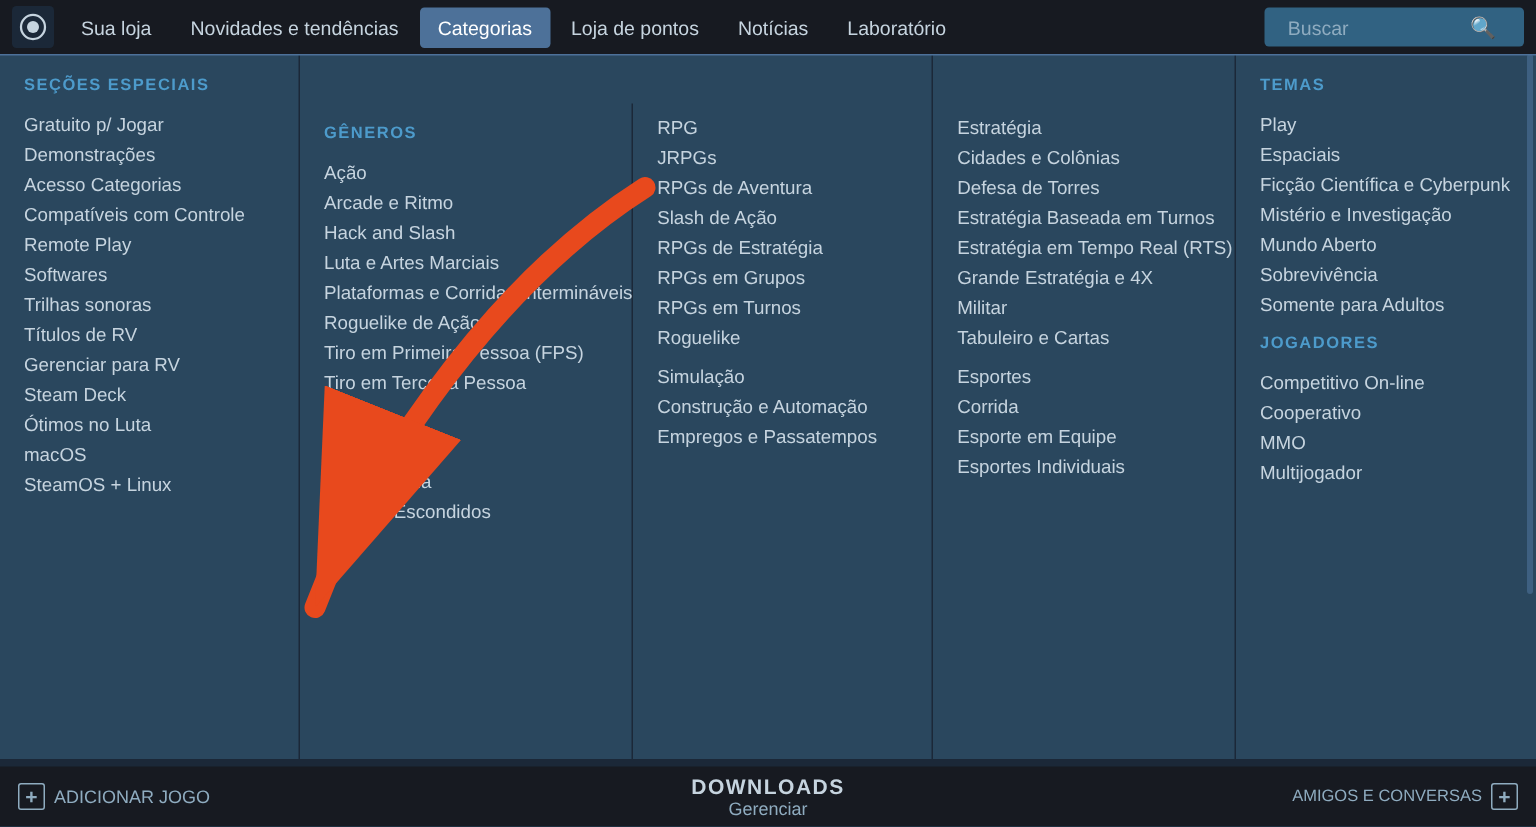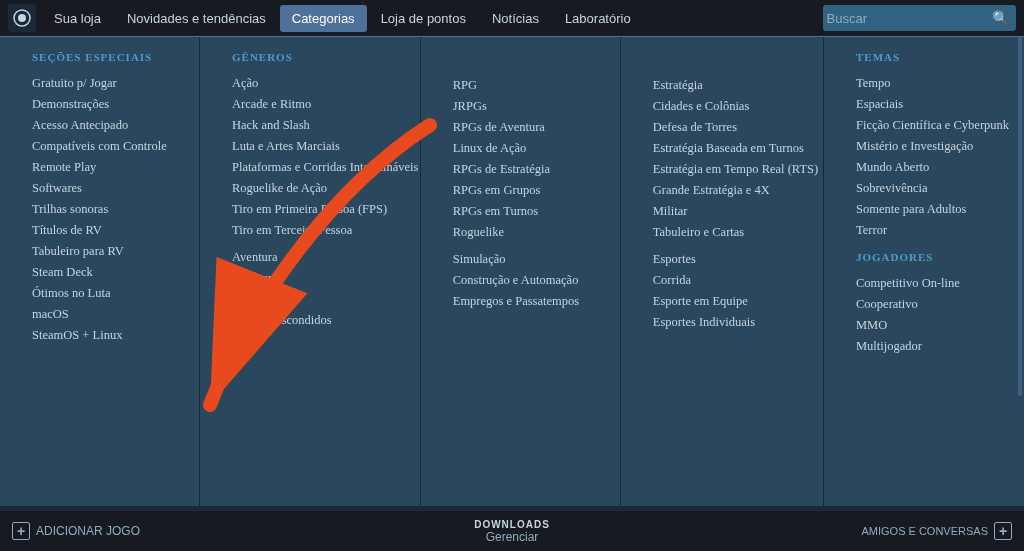--- a/index.html
+++ b/index.html
@@ -48,23 +48,22 @@
     .nav-item.active {
       background: #4d7199;
       color: #fff;
     }
     .nav-search {
       margin-left: auto;
       display: flex;
       align-items: center;
       background: #316282;
       border-radius: 3px;
-      padding: 2px 4px;
+      padding: 2px 16px;
       height: 26px;
-      gap: 44px;
     }
     .nav-search input {
       background: transparent;
       border: none;
       outline: none;
       color: #c6d4df;
       font-size: 13px;
       width: 120px;
     }
     .nav-search input::placeholder { color: #8facc0; }
@@ -80,27 +79,26 @@
     
     .mega-menu {
       background: #2a475e;
       border-top: 1px solid #4d7199;
       display: flex;
       height: 470px;
       overflow: hidden;
     }
 
     .menu-col {
-      padding: 14px 32px;
+      padding: 14px 16px;
       min-width: 200px;
       border-right: 1px solid #1b2838;
-      font-family: Liberation Serif, serif;
     }
     .menu-col:last-child { border-right: none; }
-    .menu-col.wide { min-width: 220px; }
+    .menu-col.wide { min-width: 220px; margin-top: 32px; }
 
     .col-header {
       font-size: 11px;
       font-weight: bold;
       color: #4d9bcb;
       letter-spacing: 1px;
       margin-bottom: 10px;
       text-transform: uppercase;
     }
 
@@ -160,21 +158,21 @@
       position: absolute;
       left: 50%;
       transform: translateX(-50%);
       text-align: center;
       color: #8facc0;
       font-size: 12px;
       cursor: pointer;
     }
     .bottom-downloads span.label {
       display: block;
-      font-size: 10px;
+      font-size: 14px;
       letter-spacing: 1px;
       color: #c6d4df;
       font-weight: bold;
       text-transform: uppercase;
     }
     .bottom-friends {
       position: absolute;
       right: 12px;
       display: flex;
       align-items: center;
@@ -229,27 +227,27 @@
     <button class="search-btn">🔍</button>
   </div>
 </div>
 
 <div class="mega-menu">
 
   <div class="menu-col">
     <div class="col-header">SEÇÕES ESPECIAIS</div>
     <a class="menu-link">Gratuito p/ Jogar</a>
     <a class="menu-link">Demonstrações</a>
-    <a class="menu-link">Acesso Antecipado</a>
+    <a class="menu-link">Acesso Categorias</a>
     <a class="menu-link">Compatíveis com Controle</a>
     <a class="menu-link">Remote Play</a>
     <a class="menu-link">Softwares</a>
     <a class="menu-link">Trilhas sonoras</a>
     <a class="menu-link">Títulos de RV</a>
-    <a class="menu-link">Tabuleiro para RV</a>
+    <a class="menu-link">Gerenciar para RV</a>
     <a class="menu-link">Steam Deck</a>
     <a class="menu-link">Ótimos no Luta</a>
     <a class="menu-link">macOS</a>
     <a class="menu-link">SteamOS + Linux</a>
   </div>
 
   <div class="menu-col wide">
     <div class="col-header">GÊNEROS</div>
     <a class="menu-link">Ação</a>
     <a class="menu-link">Arcade e Ritmo</a>
@@ -264,21 +262,21 @@
     <a class="menu-link">Aventura</a>
     <a class="menu-link">Metroidvania</a>
     <a class="menu-link">Objetos Escondidos</a>
   </div>
 
   <div class="menu-col">
     <div style="height: 24px;"></div>
     <a class="menu-link">RPG</a>
     <a class="menu-link">JRPGs</a>
     <a class="menu-link">RPGs de Aventura</a>
-    <a class="menu-link">Linux de Ação</a>
+    <a class="menu-link">Slash de Ação</a>
     <a class="menu-link">RPGs de Estratégia</a>
     <a class="menu-link">RPGs em Grupos</a>
     <a class="menu-link">RPGs em Turnos</a>
     <a class="menu-link">Roguelike</a>
     <div style="margin: 6px 0;"></div>
     <a class="menu-link">Simulação</a>
     <a class="menu-link">Construção e Automação</a>
     <a class="menu-link">Empregos e Passatempos</a>
   </div>
 
@@ -294,28 +292,27 @@
     <a class="menu-link">Tabuleiro e Cartas</a>
     <div style="margin: 6px 0;"></div>
     <a class="menu-link">Esportes</a>
     <a class="menu-link">Corrida</a>
     <a class="menu-link">Esporte em Equipe</a>
     <a class="menu-link">Esportes Individuais</a>
   </div>
 
   <div class="menu-col">
     <div class="col-header">TEMAS</div>
-    <a class="menu-link">Tempo</a>
+    <a class="menu-link">Play</a>
     <a class="menu-link">Espaciais</a>
     <a class="menu-link">Ficção Científica e Cyberpunk</a>
     <a class="menu-link">Mistério e Investigação</a>
     <a class="menu-link">Mundo Aberto</a>
     <a class="menu-link">Sobrevivência</a>
     <a class="menu-link">Somente para Adultos</a>
-    <a class="menu-link">Terror</a>
     <div style="margin: 10px 0;"></div>
     <div class="col-header">JOGADORES</div>
     <a class="menu-link">Competitivo On-line</a>
     <a class="menu-link">Cooperativo</a>
     <a class="menu-link">MMO</a>
     <a class="menu-link">Multijogador</a>
   </div>
 </div>
 
 <svg class="arrow-overlay" viewBox="0 0 600 350" xmlns="http://www.w3.org/2000/svg">

